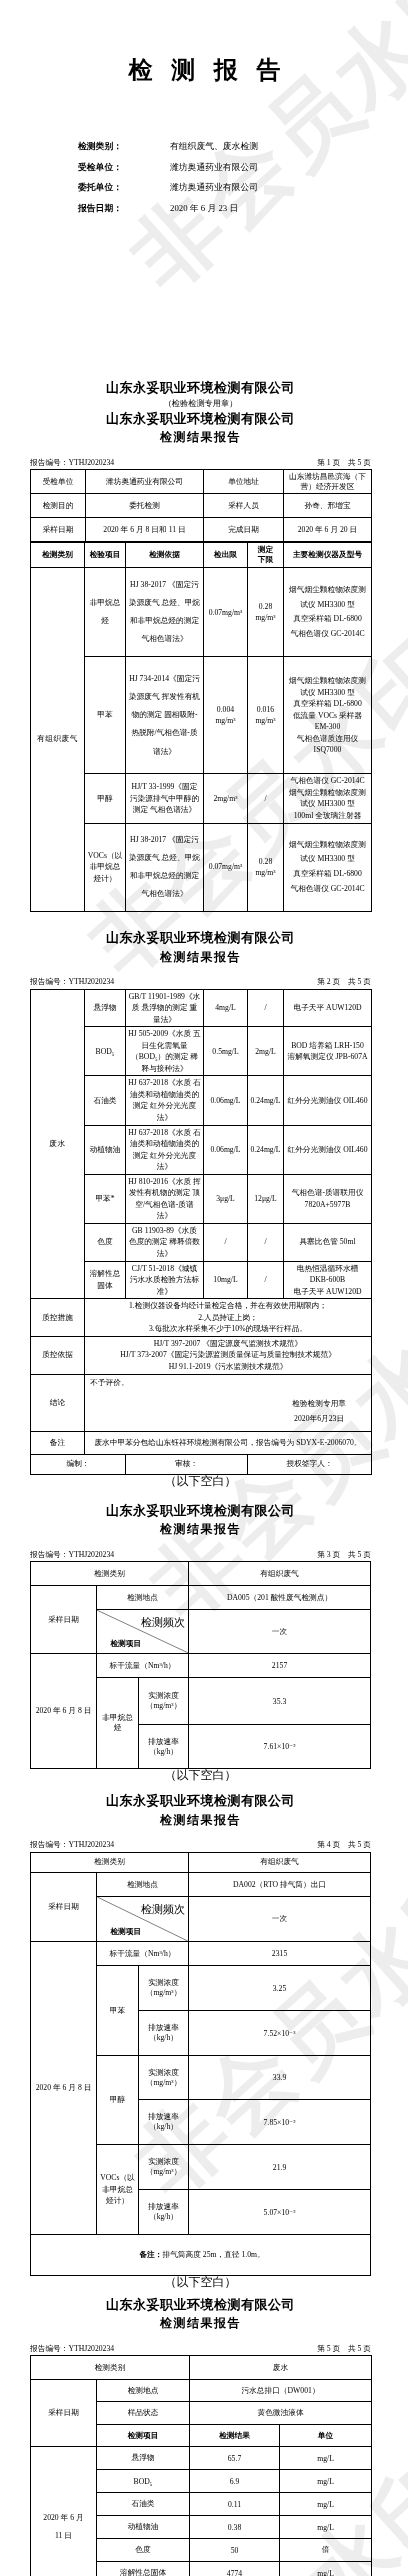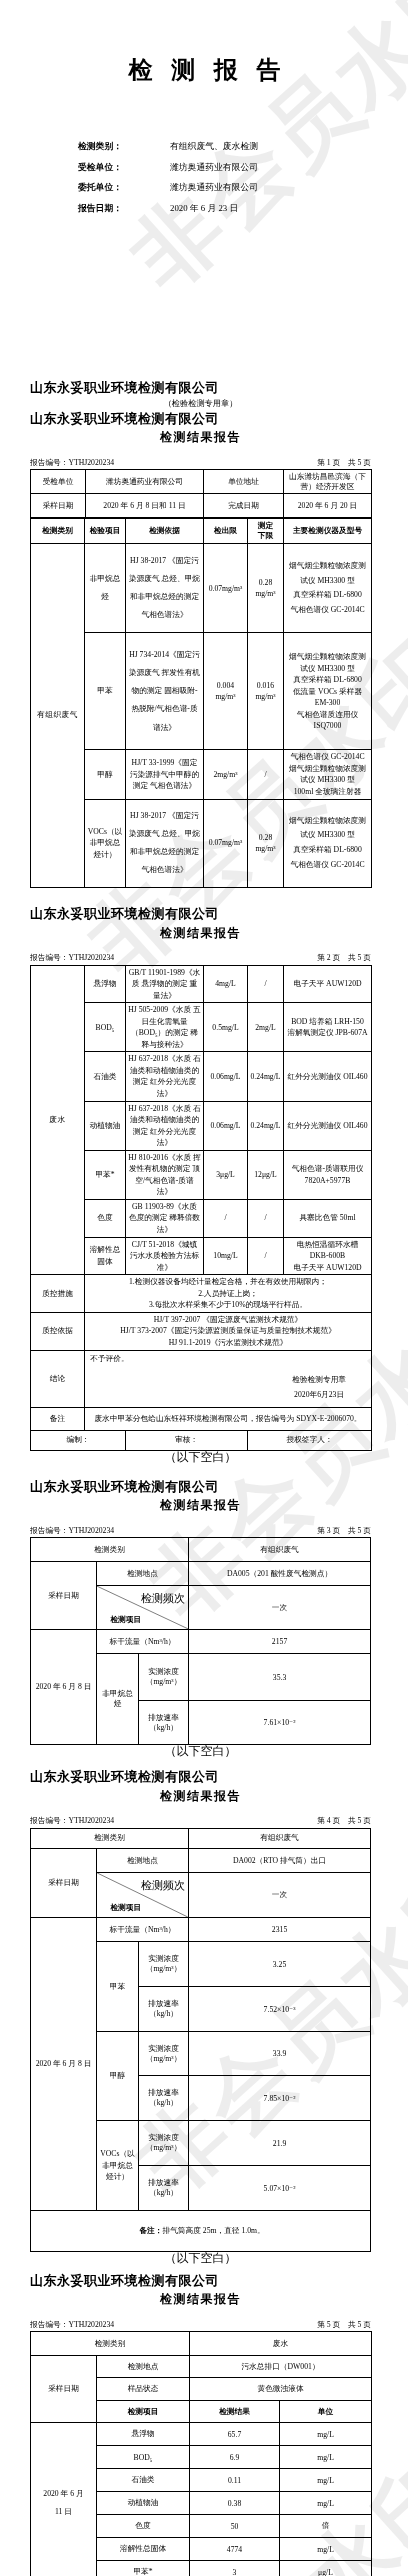--- a/index.html
+++ b/index.html
@@ -38,21 +38,21 @@
     letter-spacing:0.78em;
     padding-left:0.78em;
   }
   .cover-fields{margin:55px 0 0 78px;}
   .cover-field{height:20.6px;font-size:8.8px;}
   .cf-label{display:inline-block;width:92px;font-weight:bold;}
   .cf-value{font-weight:normal;}
   
   .rpage{box-sizing:border-box;padding:0 38px 0 30px;}
   .rp-company{
-    text-align:left;font-size:13px;font-weight:bold;letter-spacing:0.5px;height:18.5px;line-height:18.5px;
+    text-align:center;font-size:13px;font-weight:bold;letter-spacing:0.5px;height:18.5px;line-height:18.5px;
   }
   .rp-stampnote{text-align:center;font-size:8.2px;height:12.4px;line-height:12.4px;}
   .rp-title{text-align:center;font-size:12px;font-weight:bold;letter-spacing:1.5px;height:19.6px;line-height:19.6px;}
   .rp-noline{display:flex;justify-content:space-between;font-size:7.7px;height:13.4px;line-height:13.4px;margin-top:8px;}
   
   .tbl{
     border-collapse:collapse;table-layout:fixed;width:341px;
     border:1.5px solid #000;
   }
   .tbl td,.tbl th{
@@ -133,20 +133,26 @@
             <col style="width:88px">
           </colgroup>
         <tbody>
             <tr style="height:24px">
           <td class="lab">受检单位</td>
           <td>潍坊奥通药业有限公司</td>
           <td class="lab">单位地址</td>
           <td>山东潍坊昌邑滨海（下营）经济开发区</td>
         </tr>
         <tr style="height:24px">
+          <td class="lab">检测目的</td>
+          <td>委托检测</td>
+          <td class="lab">采样人员</td>
+          <td>孙奇、邢增宝</td>
+        </tr>
+        <tr style="height:24px">
           <td class="lab">采样日期</td>
           <td>2020 年 6 月 8 日和 11 日</td>
           <td class="lab">完成日期</td>
           <td>2020 年 6 月 20 日</td>
         </tr>
       </tbody>
         </table>
 
       <table class="tbl" style="border-top:none;">
         <colgroup>

